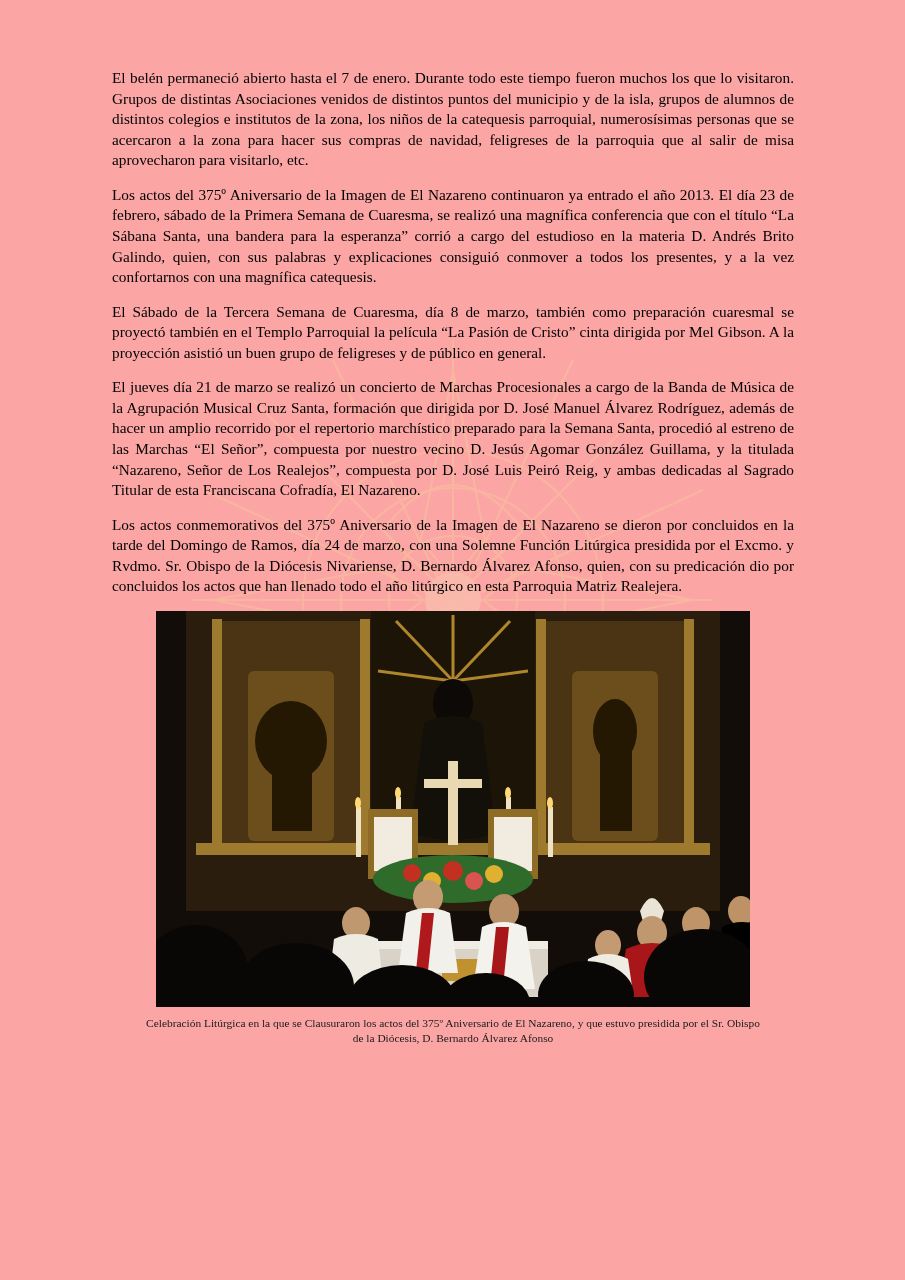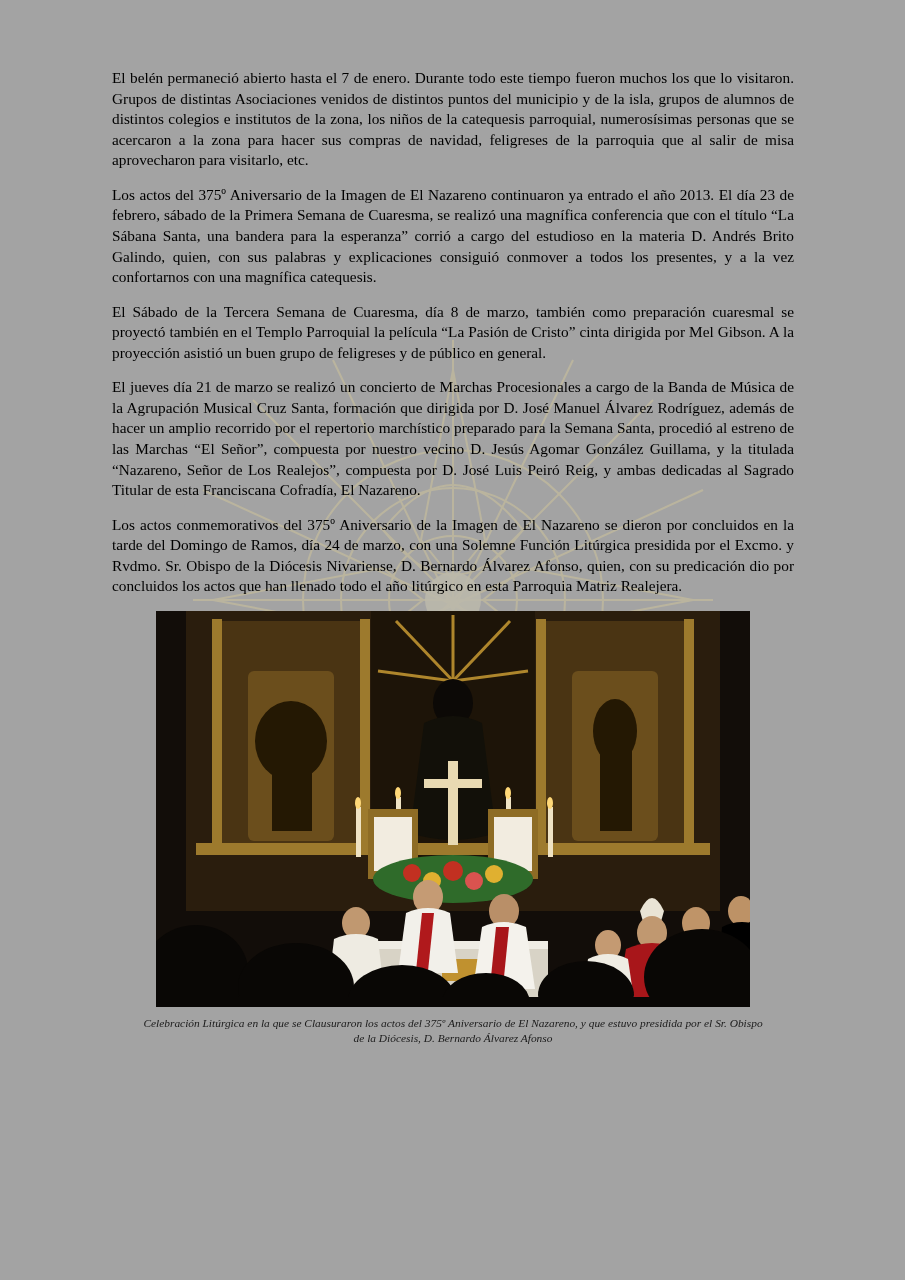--- a/index.html
+++ b/index.html
@@ -11,21 +11,21 @@
     width: 905px;
     height: 1280px;
     position: relative;
     overflow: hidden;
     font-family: "Liberation Serif", serif;
     color: #000000;
   }
   .page {
     position: absolute;
     inset: 0;
-    background: #a3a3a3;
+    background: #fca5a5;
   }
   
   .watermark {
     position: absolute;
     left: 50%;
     top: 300px;
     transform: translateX(-50%);
     width: 640px;
     height: 640px;
     opacity: 0.30;
@@ -58,21 +58,20 @@
     display: block;
     border: 0;
     background: #120d08;
     position: relative;
     overflow: hidden;
   }
   .caption {
     margin: 9px auto 0 auto;
     width: 620px;
     font-size: 11.4px;
-    font-style: italic;
     line-height: 1.35;
     text-align: center;
     color: #1a1a1a;
   }
 </style>
 </head>
 <body>
 
 <div class="page">
 

